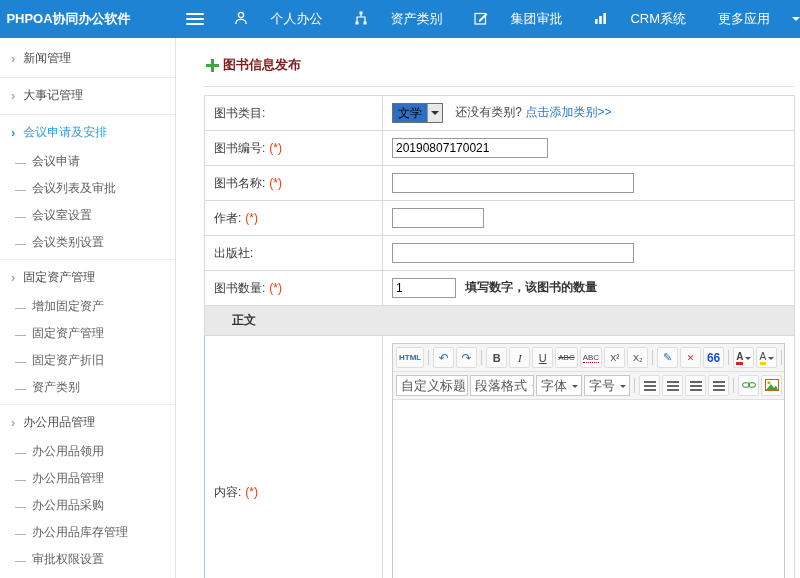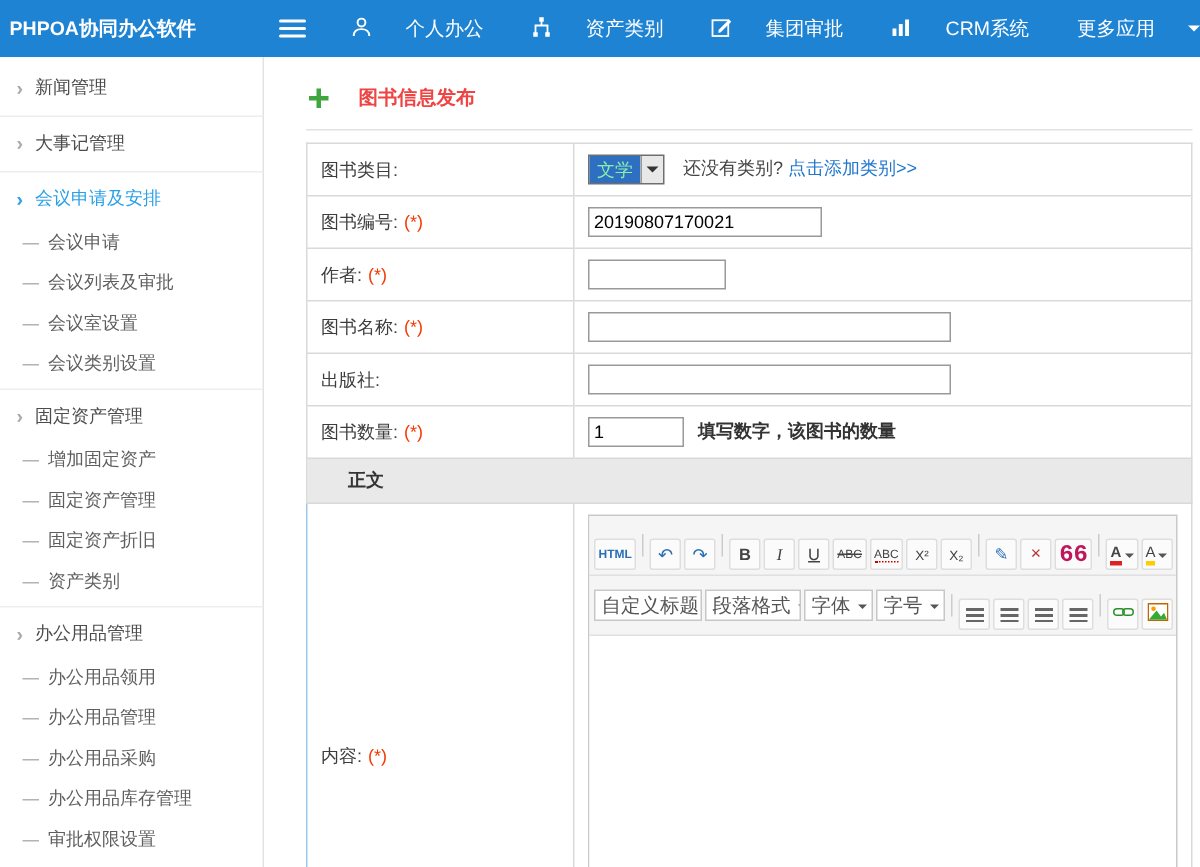--- a/index.html
+++ b/index.html
@@ -25,66 +25,66 @@
   .side-group { border-bottom:1px solid #ededed; padding-bottom:3px; }
   .side-top { display:flex; align-items:center; gap:8px; padding:9px 0 7px 11px; color:#4c4c4c; cursor:pointer; }
   .side-top .chev { color:#aaa; font-size:13px; font-weight:bold; line-height:1; }
   .side-top.active { color:#2aa0e8; }
   .side-top.active .chev { color:#2aa0e8; }
   .side-sub { display:flex; align-items:center; gap:6px; padding:5px 0 5px 15px; color:#5f5f5f; cursor:pointer; }
   .side-sub .dash { color:#9a9a9a; font-size:11px; }
 
   
   .content { flex:1; padding:8px 5px 0 28px; overflow:hidden; }
-  .page-title { display:flex; align-items:center; gap:20px; padding:10px 0 12px 2px;
-                border-bottom:1px solid #e2e2e2; font-size:13px; font-weight:bold; color:#ef4444; margin-bottom:8px; }
+  .page-title { display:flex; align-items:center; gap:4px; padding:10px 0 12px 2px;
+                border-bottom:1px solid #e2e2e2; font-size:13px; font-weight:bold; color:#7f1d1d; margin-bottom:8px; }
   .plus-icon { position:relative; width:13px; height:13px; flex:0 0 13px; }
   .plus-icon::before { content:""; position:absolute; left:0; top:5px; width:13px; height:3px; background:#3fa53f; }
   .plus-icon::after  { content:""; position:absolute; left:5px; top:0; width:3px; height:13px; background:#3fa53f; }
 
   
   .form-table { border-collapse:collapse; width:100%; font-size:12px; color:#3c3c3c; table-layout:fixed; }
   .form-table td { border:1px solid #d9d9d9; padding:7px 9px; background:#fff; vertical-align:middle; }
   td.lbl { width:178px; }
   .req { color:#f43b06; margin-left:4px; }
   input.txt { height:20px; border:1px solid #999; font-size:12px; padding:1px 3px; font-family:inherit; vertical-align:middle; }
   .w-bookno{width:156px} .w-name{width:242px} .w-author{width:92px}
   .w-pub{width:242px} .w-loc{width:282px} .w-qty{width:64px}
   .qty-hint { margin-left:6px; color:#333;font-weight:bold; }
   tr.body-header td { background:#e9e9e9; font-weight:bold; padding:6px 27px; color:#333; }
   tr.content-row td.lbl { border-left:1px solid #9bc8ee; }
 
   
   .sel { display:inline-flex; border:1px solid #6f6f6f; height:20px; align-items:stretch;
          vertical-align:middle; cursor:pointer; background:#fff; }
-  .sel-text { background:#2f6fc1; color:#86efac; padding:1px 5px; font-size:12px; display:flex; align-items:center; }
+  .sel-text { background:#2f6fc1; color:#000000; padding:1px 5px; font-size:12px; display:flex; align-items:center; }
   .sel-btn { width:15px; background:#e8e8e8; border-left:1px solid #9a9a9a; display:flex; align-items:center; justify-content:center; }
   .sel-btn::after { content:""; border:4px solid transparent; border-top-color:#333; margin-top:4px; }
   .cat-hint { margin-left:9px; color:#444; }
   .cat-link { color:#2277cc; cursor:pointer; text-decoration:none; }
 
   
   .editor { border:1px solid #c9c9c9; width:100%; }
   .ed-row { display:flex; align-items:center; background:#f5f5f5; padding:3px 3px; gap:2px;
             border-bottom:1px solid #e0e0e0; flex-wrap:nowrap; overflow:hidden; }
   .ed-btn { flex:0 0 auto; min-width:21px; height:21px; border:1px solid #dedede; background:#fbfbfb;
             border-radius:2px; display:inline-flex; align-items:center; justify-content:center;
-            font-size:10px; color:#444; cursor:pointer; padding:0 2px;margin-top:12px; }
+            font-size:10px; color:#444; cursor:pointer; padding:0 2px; }
   .ed-sep { flex:0 0 auto; width:1px; height:15px; background:#ccc; margin:0 2px; }
   .g-html { font-size:8px; font-weight:bold; color:#2a6fb5; }
   .g-arrow { font-size:12px; color:#2a6fb5; }
   .g-bold { font-weight:bold; font-size:11px; }
   .g-italic { font-style:italic; font-size:11px; font-family:"Liberation Serif",serif; }
   .g-under { text-decoration:underline; font-size:11px; }
   .g-strike { text-decoration:line-through; font-size:8px; }
   .g-spell { font-size:8px; border-bottom:1px dotted #c00; }
   .g-sup,.g-sub { font-size:9px; }
   .g-pencil { font-size:11px; color:#2a6fb5; }
   .g-clear { font-size:9px; color:#b33; }
-  .g-quote { font-family:Liberation Mono, monospace; font-weight:bold; font-size:16px; color:#be185d; }
+  .g-quote { font-family:Liberation Sans, sans-serif; font-weight:bold; font-size:12px; color:#1d4ed8; }
   .fc { border-bottom:3px solid #d22; line-height:1.1; font-weight:bold; font-size:10px; }
   .hc { border-bottom:3px solid #fc0; line-height:1.1; font-size:10px; }
   .mini-caret { width:0; height:0; border:3px solid transparent; border-top-color:#555; margin-left:2px; margin-top:4px; }
   .icon-lines { width:12px; height:10px;
                 background:repeating-linear-gradient(to bottom,#666 0 2px,transparent 2px 4px); }
   .ed-select { flex:0 0 auto; height:21px; background:#fff; border:1px solid #c7c7c7; display:inline-flex;
                align-items:center; justify-content:space-between; font-size:13px; color:#555;
                padding:0 4px; gap:3px; cursor:pointer; white-space:nowrap; overflow:hidden; }
   .w1{width:72px}.w2{width:64px}.w3{width:46px}.w4{width:46px}
   .ed-content { background:#fff; height:240px; cursor:text; }
@@ -272,33 +272,33 @@
           <td class="lbl">
             <span>图书编号:</span><span class="req">(*)</span>
           </td>
           <td>
             <input type="text" class="txt w-bookno" value="20190807170021" style="">
           </td>
         </tr>
 
         <tr>
           <td class="lbl">
+            <span>图书名称:</span><span class="req">(*)</span>
+          </td>
+          <td>
+            <input type="text" class="txt w-name" style="">
+          </td>
+        </tr>
+
+        <tr>
+          <td class="lbl">
             <span>作者:</span><span class="req">(*)</span>
           </td>
           <td>
             <input type="text" class="txt w-author" style="">
-          </td>
-        </tr>
-
-        <tr>
-          <td class="lbl">
-            <span>图书名称:</span><span class="req">(*)</span>
-          </td>
-          <td>
-            <input type="text" class="txt w-name" style="">
           </td>
         </tr>
 
         <tr>
           <td class="lbl">
             <span>出版社:</span>
           </td>
           <td>
             <input type="text" class="txt w-pub" style="">
           </td>

